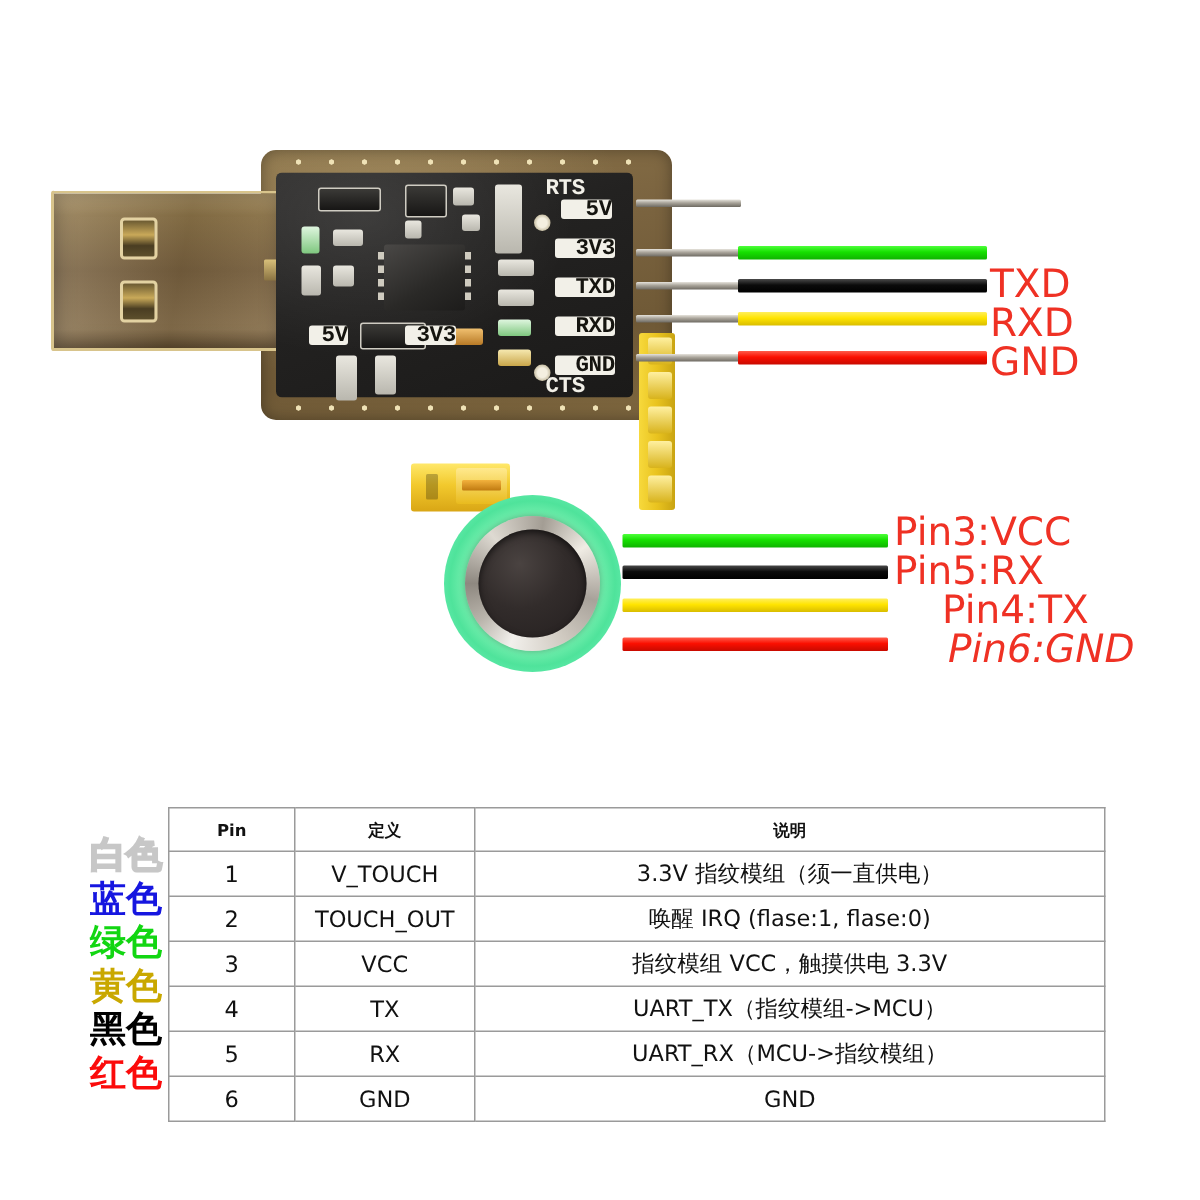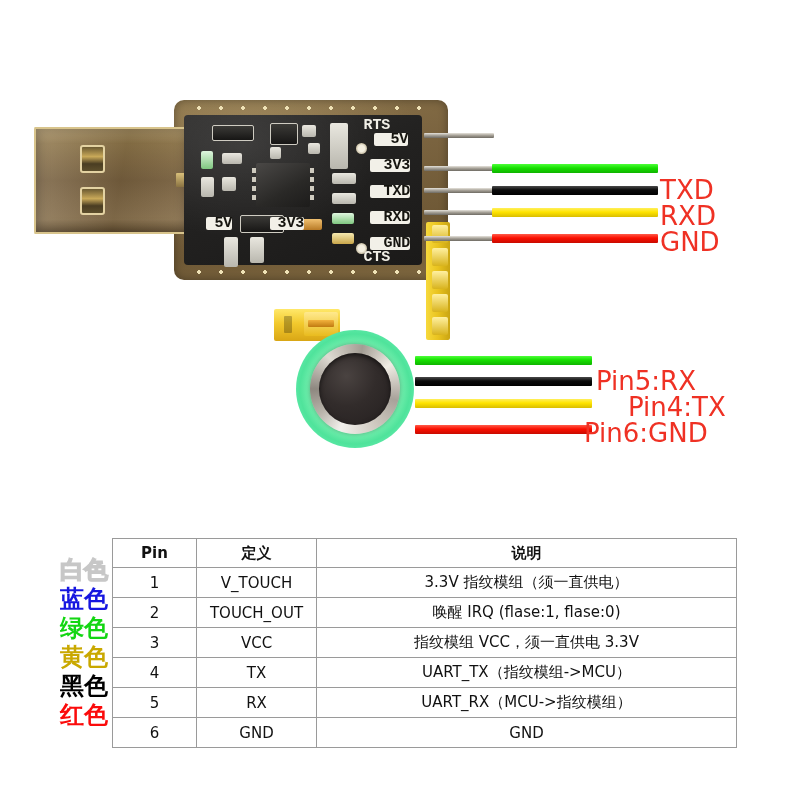--- a/index.html
+++ b/index.html
@@ -304,21 +304,21 @@
   #pin-table th,
   #pin-table td {
     border: 1px solid #9a9a9a;
     text-align: center;
     font-family: "DejaVu Sans", "Liberation Sans", sans-serif;
     color: #111111;
     padding: 0;
   }
   #pin-table th {
     height: 28px;
-    font-size: 15px;
+    font-size: 11px;
     font-weight: bold;
     margin-top: 32px;
   }
   #pin-table td {
     height: 29px;
     font-size: 15px;
     font-weight: normal;
   }
   #pin-table td.pin-num { font-size: 15px; }
 </style>
@@ -422,23 +422,24 @@
     <div class="fp-glow"></div>
     <div class="fp-ring"></div>
     <div class="fp-center"></div>
   </div>
 
   <div class="wire green" style="left:415px; top:356px; width:177px;"></div>
   <div class="wire black" style="left:415px; top:377px; width:177px;"></div>
   <div class="wire yellow" style="left:415px; top:399px; width:177px;"></div>
   <div class="wire red" style="left:415px; top:425px; width:177px;"></div>
 
+  <div class="wire-label" style="left:596px; top:341px;">Pin3:VCC</div>
   <div class="wire-label" style="left:596px; top:367px;text-align:right;">Pin5:RX</div>
   <div class="wire-label" style="left:628px; top:393px;">Pin4:TX</div>
-  <div class="wire-label" style="left:584px; top:419px;">Pin6:GND</div>
+  <div class="wire-label" style="left:632px; top:419px;font-style:italic;">Pin6:GND</div>
 
   <div id="color-legend">
     <div class="legend-item c-white">白色</div>
     <div class="legend-item c-blue">蓝色</div>
     <div class="legend-item c-green">绿色</div>
     <div class="legend-item c-yellow">黄色</div>
     <div class="legend-item c-black">黑色</div>
     <div class="legend-item c-red">红色</div>
   </div>
 
@@ -462,21 +463,21 @@
         <td>3.3V 指纹模组（须一直供电）</td>
       </tr>
       <tr>
         <td class="pin-num">2</td>
         <td>TOUCH_OUT</td>
         <td>唤醒 IRQ (flase:1, flase:0)</td>
       </tr>
       <tr>
         <td class="pin-num">3</td>
         <td>VCC</td>
-        <td>指纹模组 VCC，须一直供电 3.3V</td>
+        <td>指纹模组 VCC，触摸供电 3.3V</td>
       </tr>
       <tr>
         <td class="pin-num">4</td>
         <td>TX</td>
         <td>UART_TX（指纹模组-&gt;MCU）</td>
       </tr>
       <tr>
         <td class="pin-num">5</td>
         <td>RX</td>
         <td>UART_RX（MCU-&gt;指纹模组）</td>

